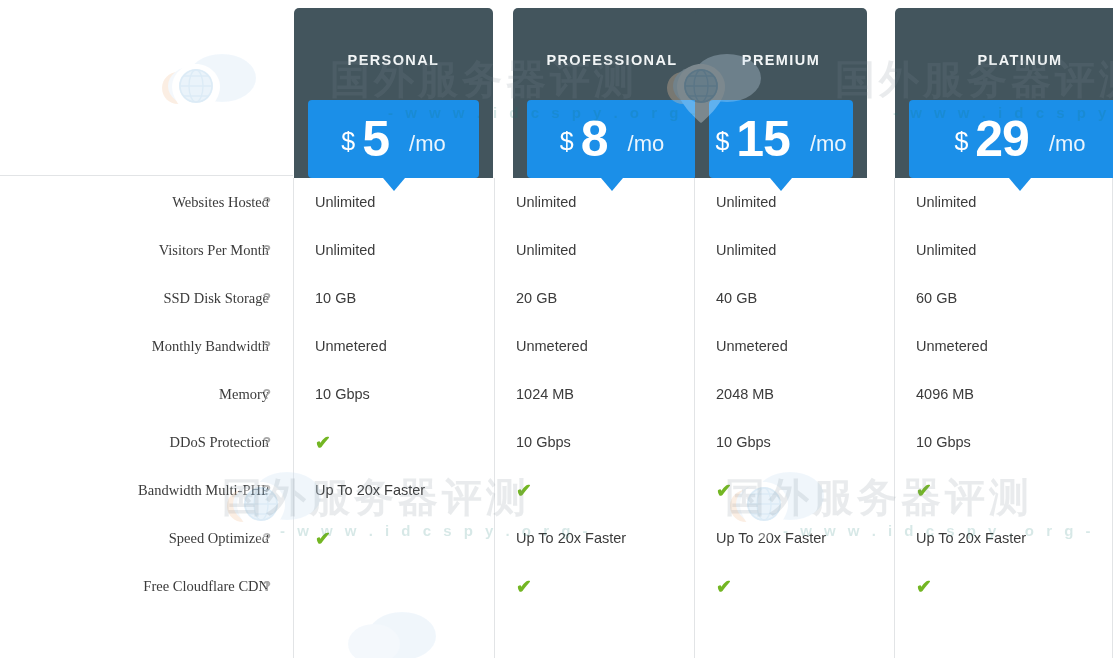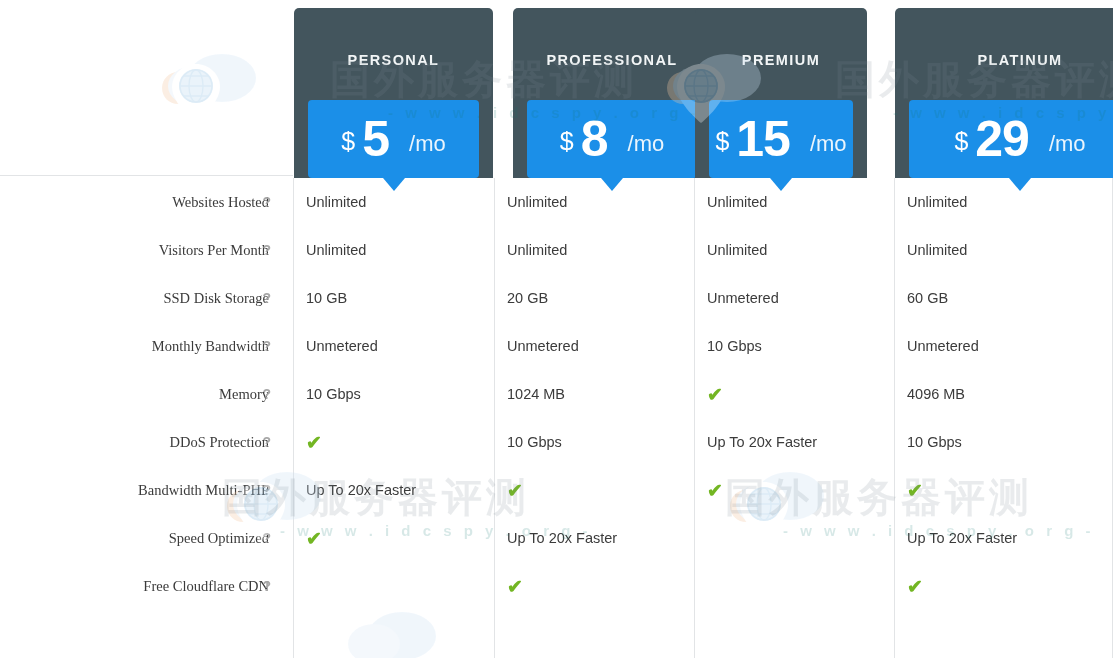--- a/index.html
+++ b/index.html
@@ -184,21 +184,21 @@
   }
 
   .val-col {
     position: absolute;
     top: 178px;
   }
   .val-row {
     height: 48px;
     display: flex;
     align-items: center;
-    padding-left: 13px;
+    padding-left: 22px;
     font-size: 14.5px;
     color: #3b3b3b;
   }
   .check {
     display: inline-block;
     color: #73b623;
     font-size: 19px;
     line-height: 1;
     font-weight: 700;
   }
@@ -407,23 +407,29 @@
         </div>
       </div>
       <div class="val-col" style="left: 694px; width: 200px;">
         <div class="val-row">
           <span>Unlimited</span>
         </div>
         <div class="val-row">
           <span>Unlimited</span>
         </div>
         <div class="val-row">
+          <span>40 GB</span>
+        </div>
+        <div class="val-row">
           <span>Unmetered</span>
         </div>
         <div class="val-row">
+          <span>2048 MB</span>
+        </div>
+        <div class="val-row">
           <span>10 Gbps</span>
         </div>
         <div class="val-row">
           <span class="check">✔</span>
         </div>
         <div class="val-row">
           <span>Up To 20x Faster</span>
         </div>
         <div class="val-row">
           <span class="check">✔</span>

